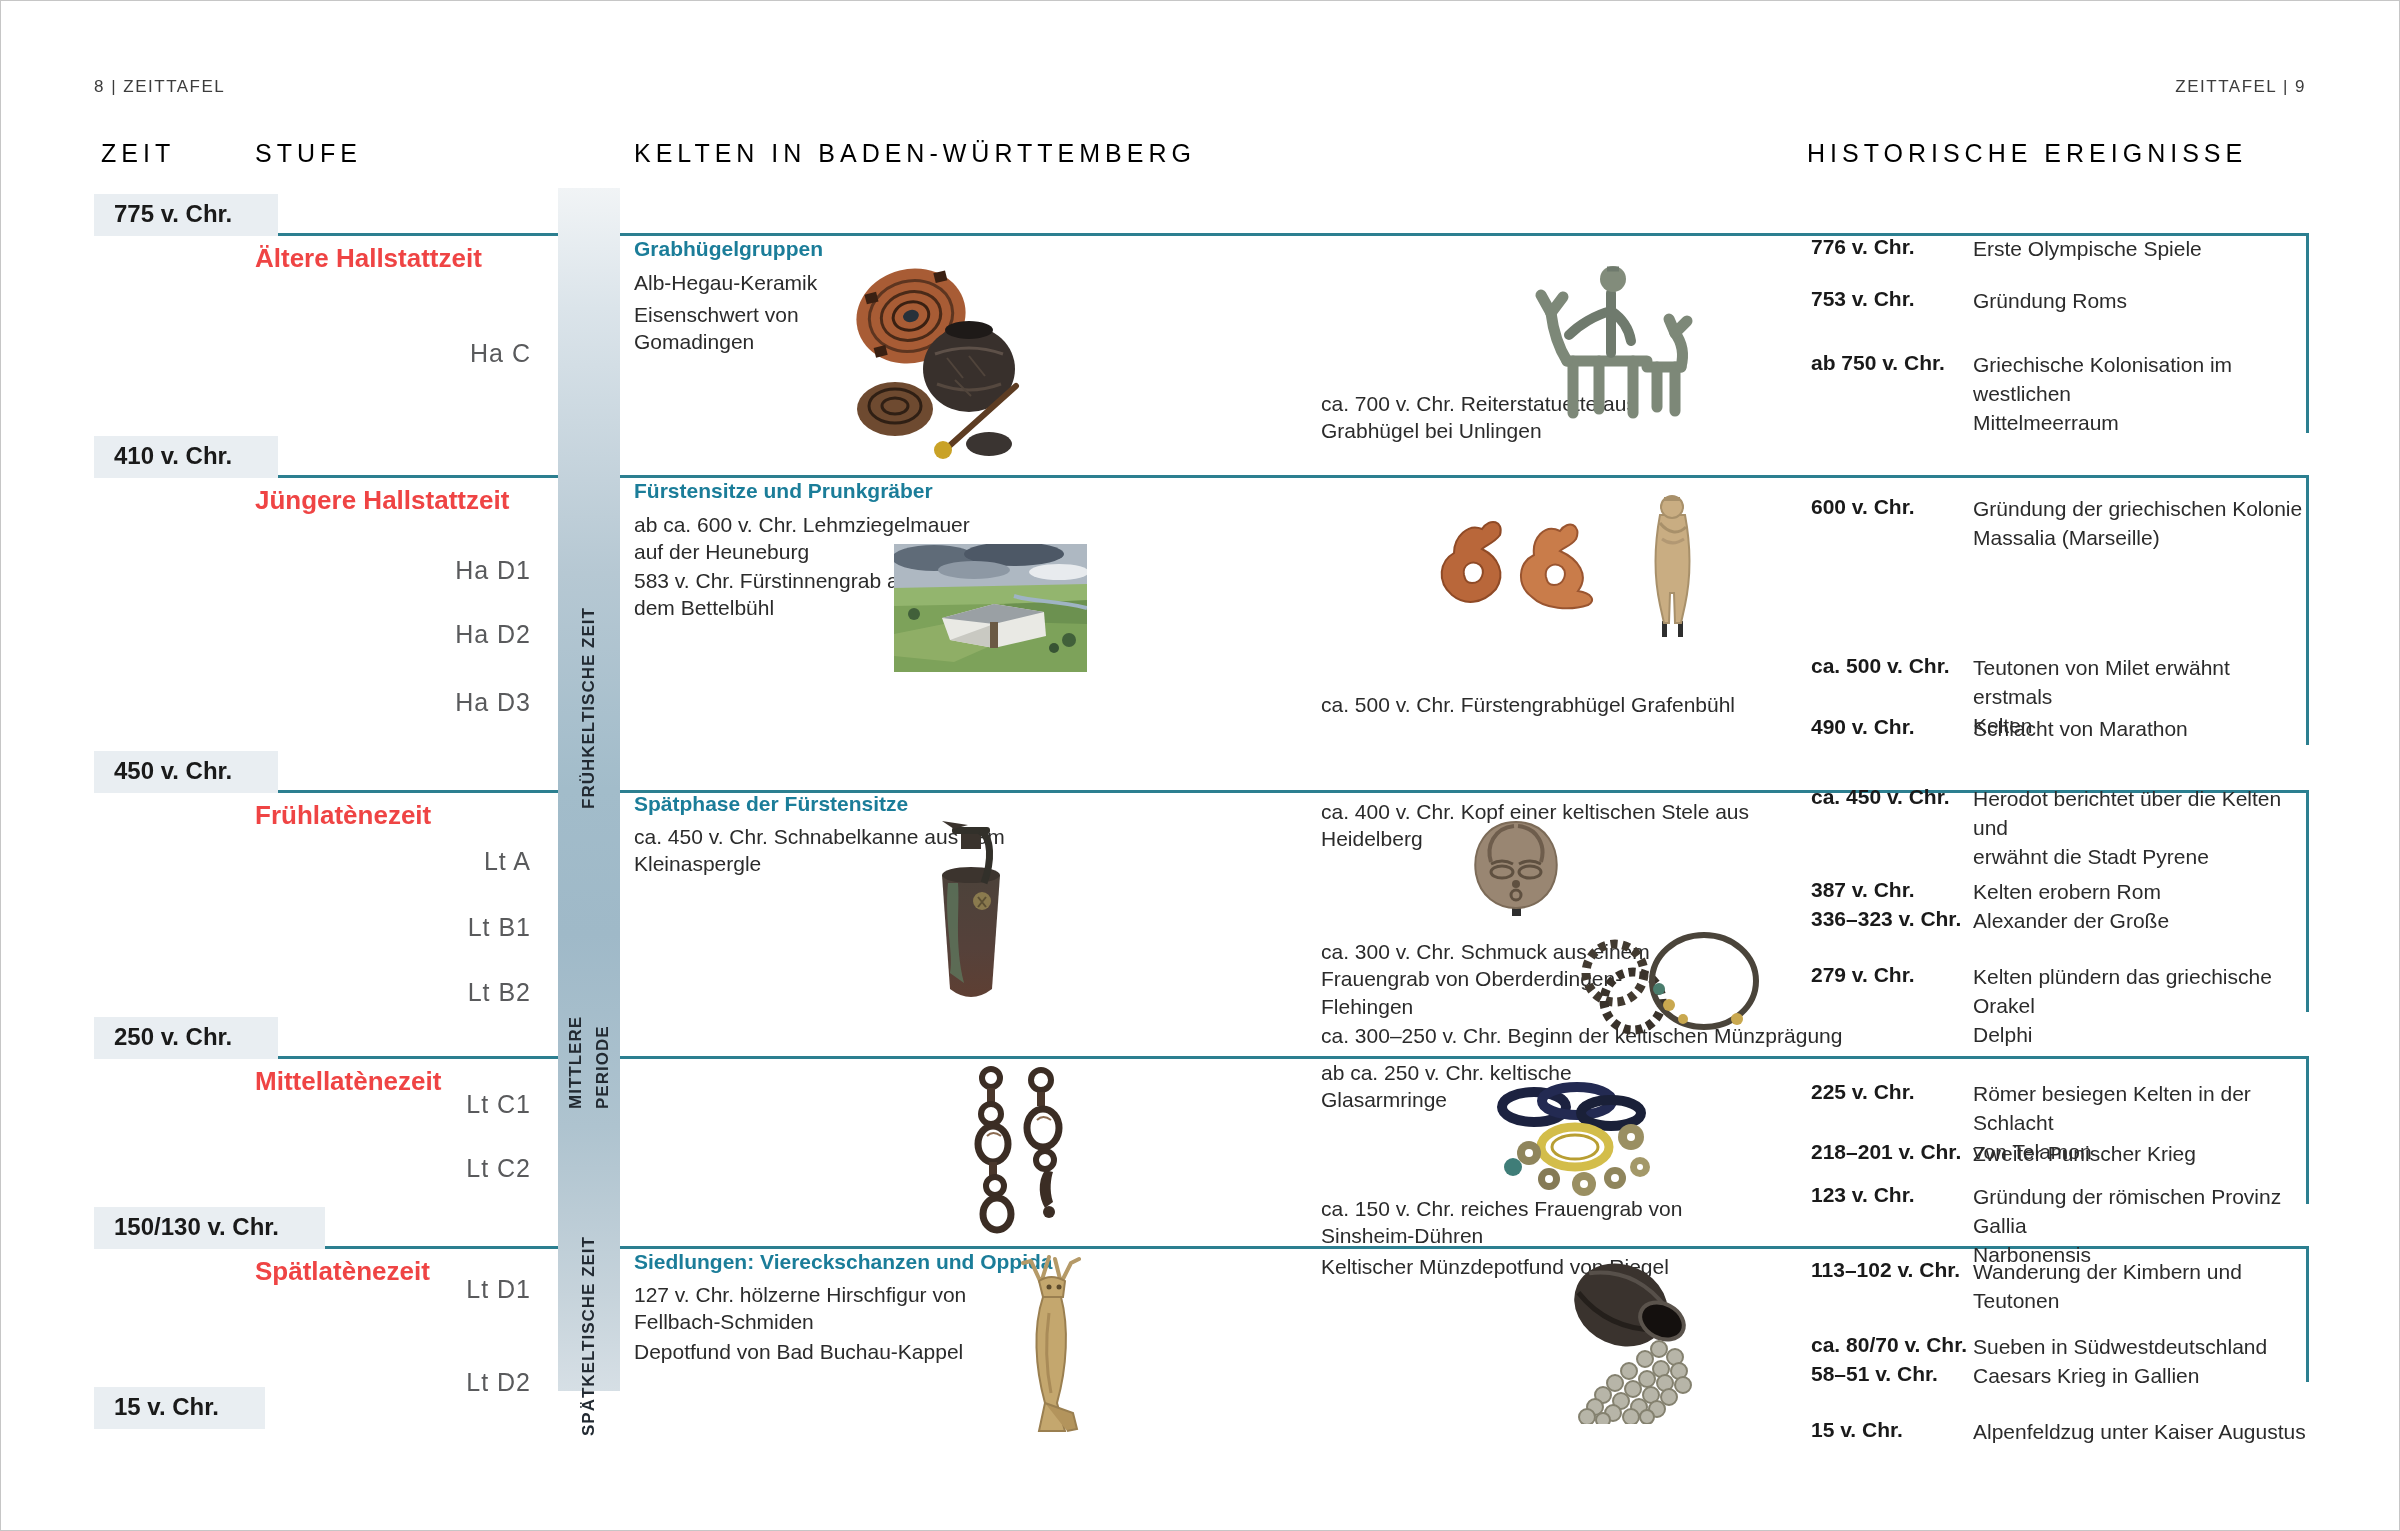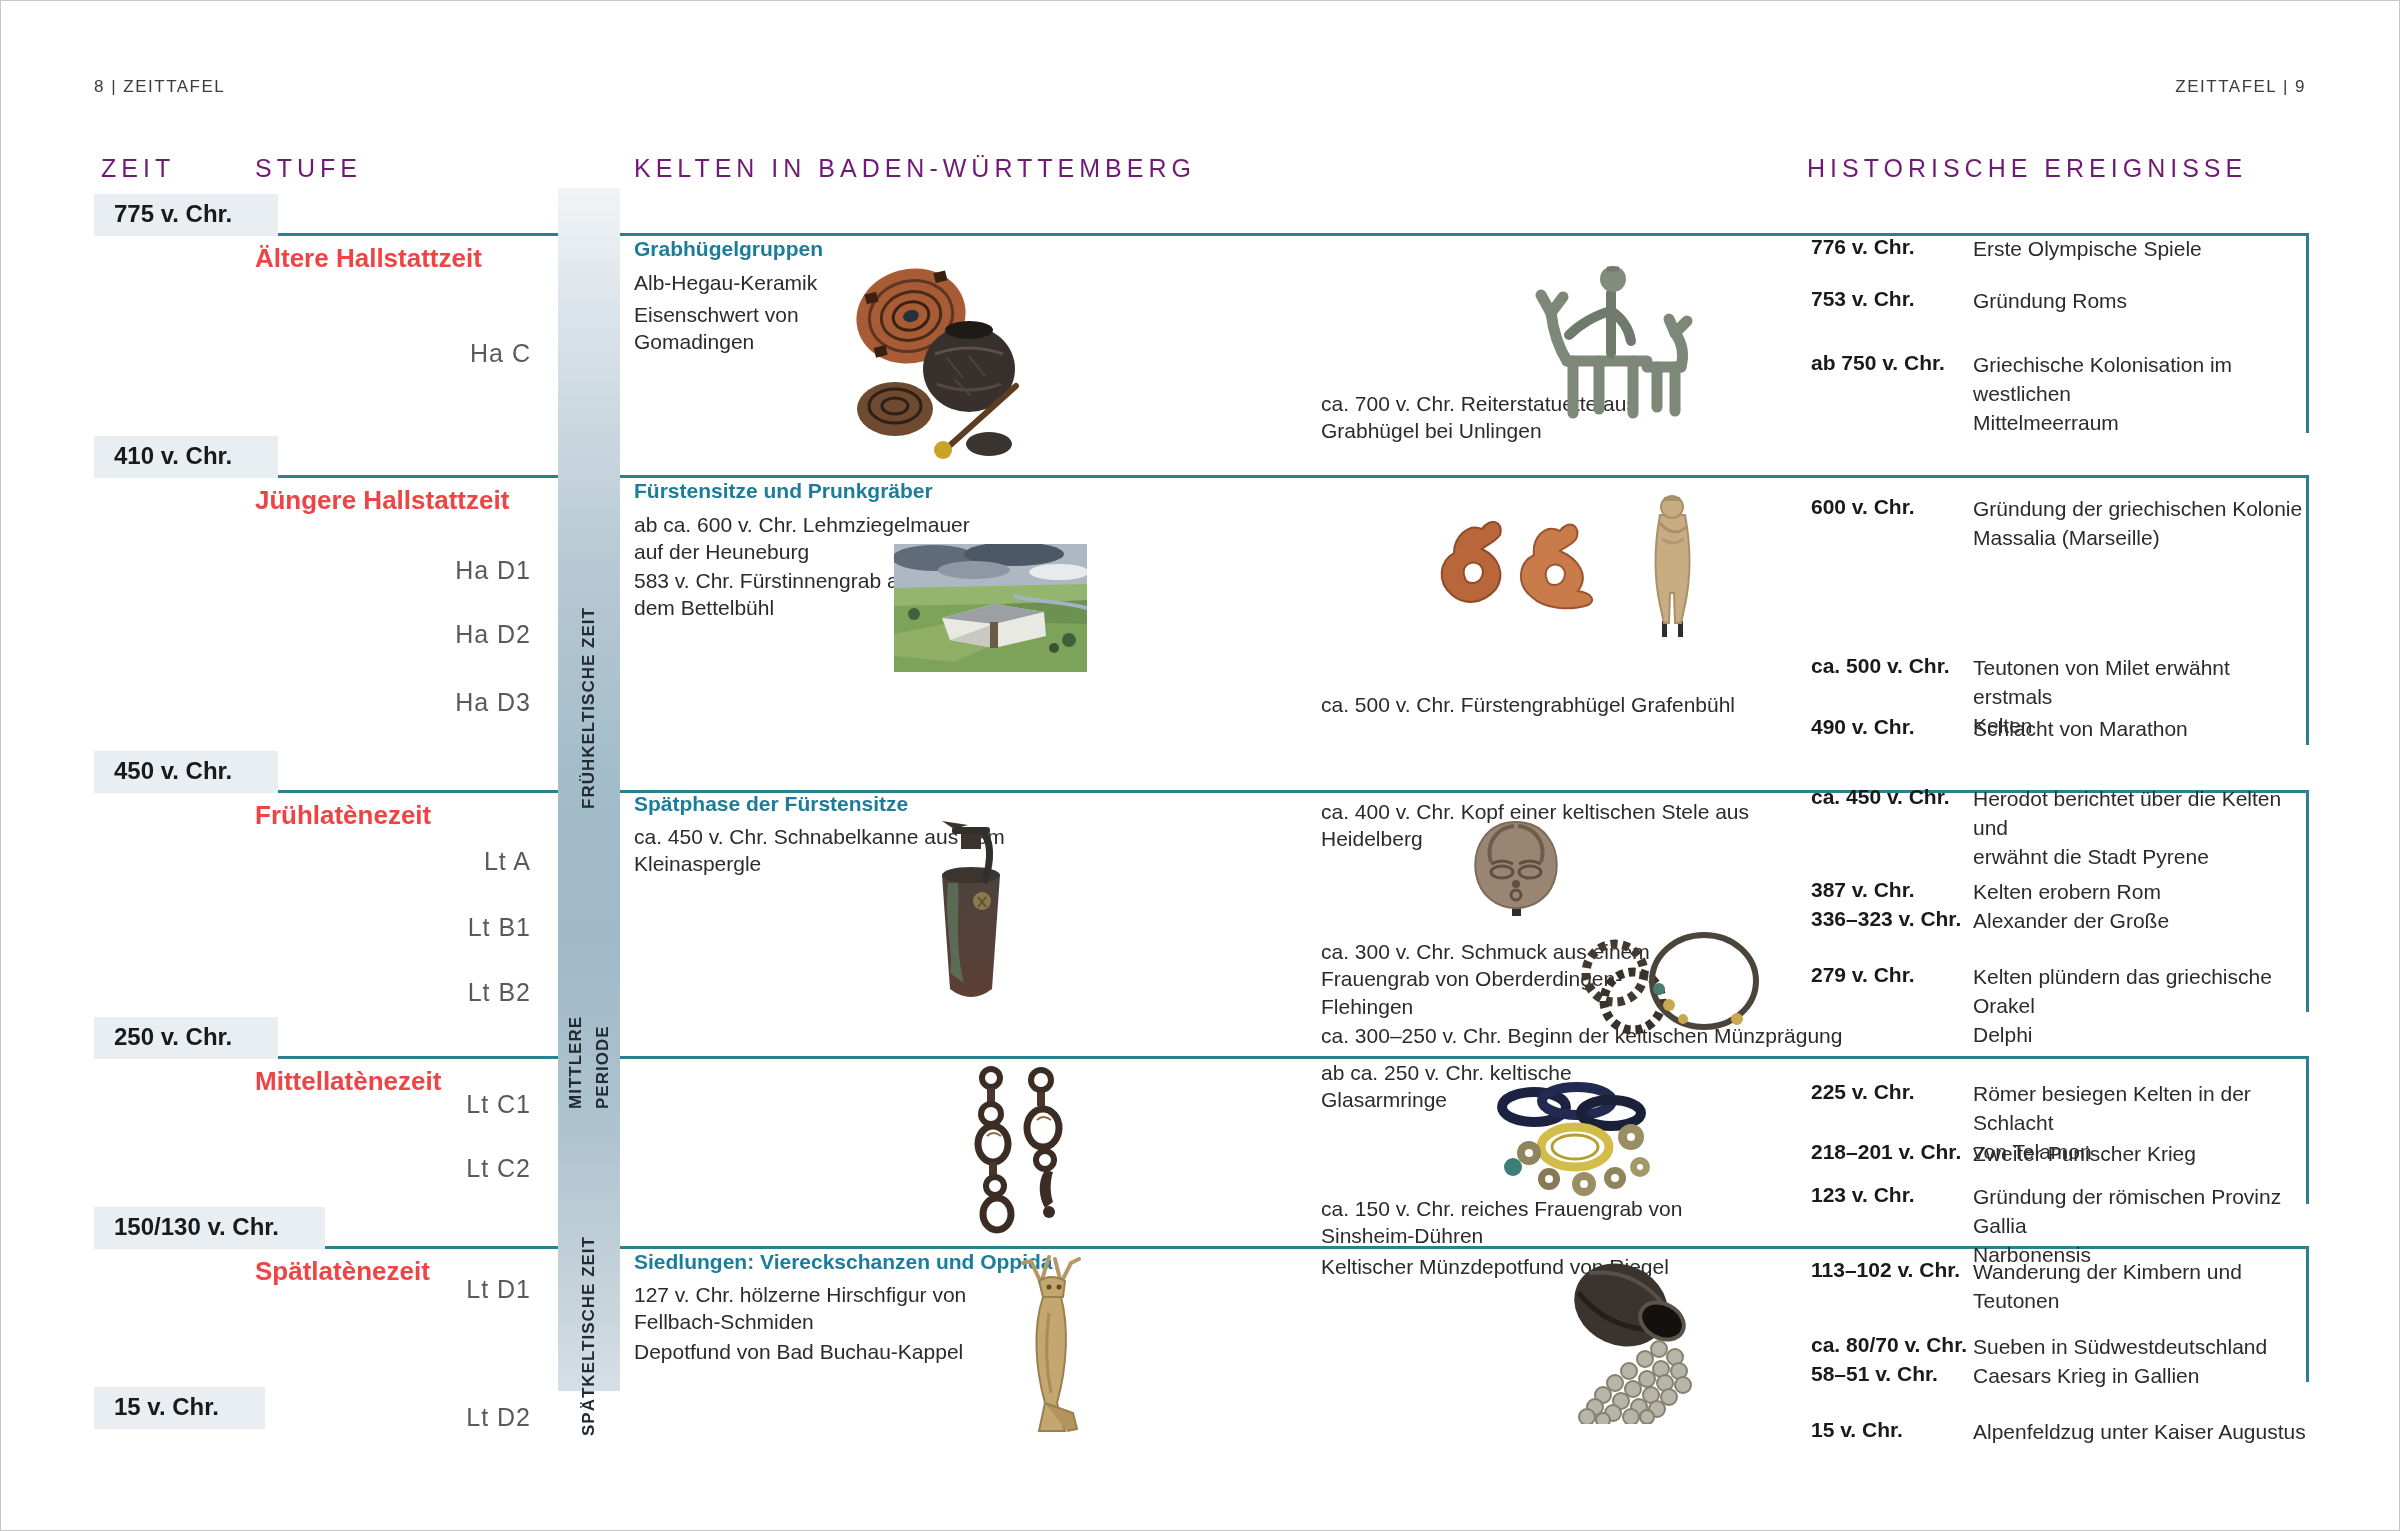--- a/index.html
+++ b/index.html
@@ -2,21 +2,21 @@
 <html><head>
 <meta charset="utf-8">
 <style>
   html,body{margin:0;padding:0;background:#9a9a9a;}
   .page{
     position:relative;width:2400px;height:1531px;background:#ffffff;
     border:1px solid #c6c6c6;box-sizing:border-box;overflow:hidden;
     font-family:"Liberation Sans",sans-serif;color:#231f20;
   }
   .folio{position:absolute;top:76px;font-size:17px;letter-spacing:1.5px;color:#3c3c3c;}
-  .colhead{position:absolute;top:153px;font-size:25px;letter-spacing:5px;color:#701a75;}
+  .colhead{position:absolute;top:138px;font-size:25px;letter-spacing:5px;color:#000000;}
   .datebox{
     position:absolute;left:93px;background:#e9eef2;color:#1a1a1a;
     font-size:24px;font-weight:bold;padding:6px 46px 8px 20px;white-space:nowrap;
   }
   .hline{position:absolute;left:93px;width:2214px;height:3px;background:#2c7f90;}
   .vline{position:absolute;left:2305px;width:3px;background:#2c7f90;}
   .stage{position:absolute;left:254px;font-size:26px;font-weight:bold;color:#ef4444;white-space:nowrap;}
   .sub{position:absolute;left:380px;width:150px;text-align:right;font-size:25px;color:#595a5c;letter-spacing:1px;white-space:nowrap;}
   .thead{position:absolute;left:633px;font-size:21px;font-weight:bold;color:#1b7d99;white-space:pre-line;}
   .note{position:absolute;left:633px;font-size:21px;line-height:1.3;color:#2b2b2b;white-space:pre-line;}
@@ -362,21 +362,21 @@
       <circle cx="126" cy="101" r="11" fill="#8f855c"></circle>
         <circle cx="126" cy="101" r="4" fill="#fff"></circle>
       <circle cx="151" cy="90" r="10" fill="#a39868"></circle>
         <circle cx="151" cy="90" r="3" fill="#fff"></circle>
       <circle cx="24" cy="90" r="9" fill="#3f7d78"></circle>
     </svg>
   </div>
 
   <div class="stage" style="top:1255px">Spätlatènezeit</div>
   <div class="sub" style="top:1274px">Lt D1</div>
-  <div class="sub" style="top:1402px">Lt D2</div>
+  <div class="sub" style="top:1367px">Lt D2</div>
   <div class="thead" style="top:1249px">Siedlungen: Viereckschanzen und Oppida</div>
   <div class="note" style="top:1280px">127 v. Chr. hölzerne Hirschfigur von
 Fellbach-Schmiden</div>
   <div class="note" style="top:1337px">Depotfund von Bad Buchau-Kappel</div>
   <div class="caption" style="top:1252px">Keltischer Münzdepotfund von Riegel</div>
 
   <div class="event" style="top:1257px">
     <div class="ev-date">113–102 v. Chr.</div>
     <div class="ev-text">Wanderung der Kimbern und Teutonen</div>
   </div>

